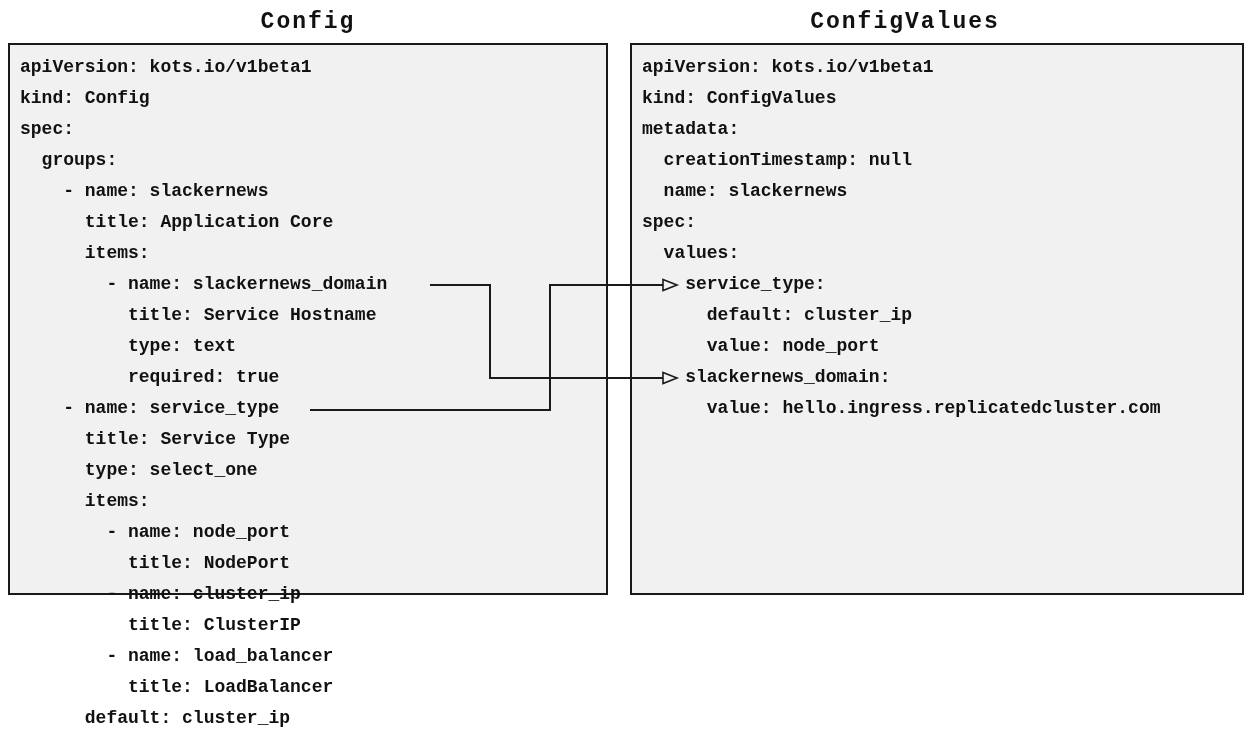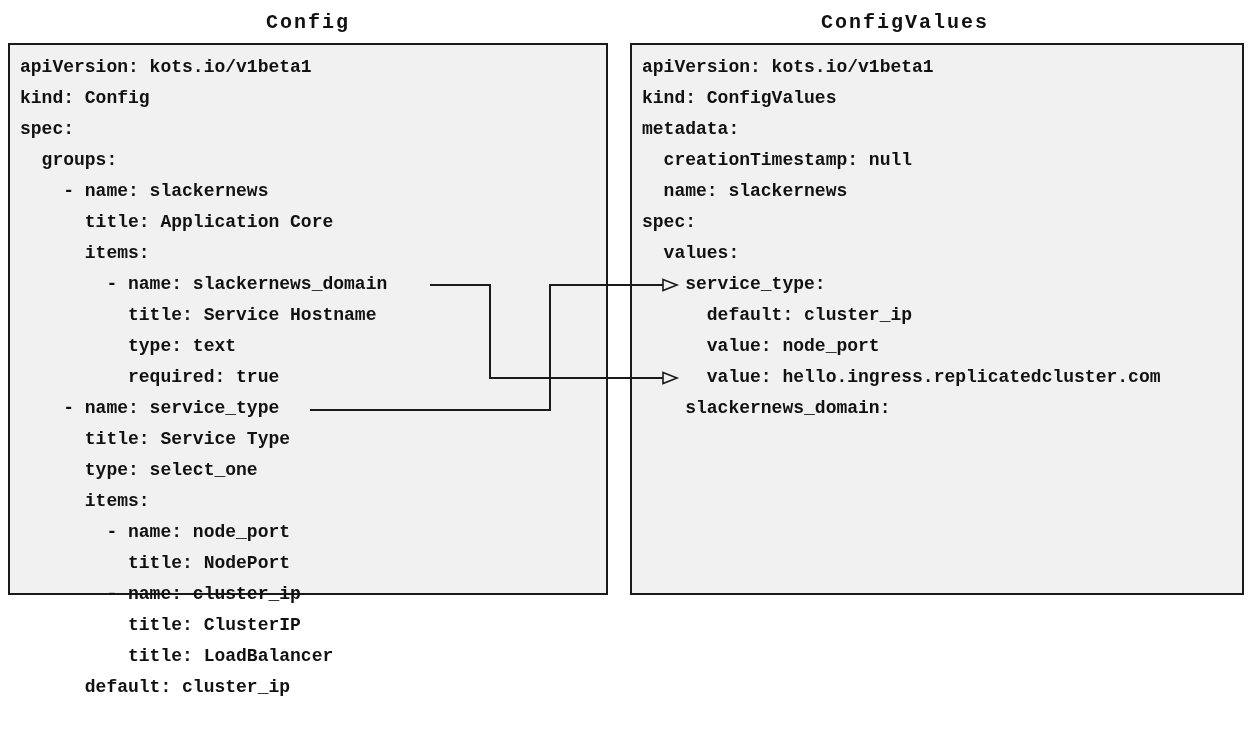--- a/index.html
+++ b/index.html
@@ -16,21 +16,21 @@
     overflow: hidden;
   }
   .panel-title {
     position: absolute;
     top: 7px;
     height: 30px;
     display: flex;
     align-items: center;
     justify-content: center;
     font-weight: bold;
-    font-size: 20px;
+    font-size: 23px;
     letter-spacing: 2px;
     color: var(--text, #111111);
   }
   #title-config  { left: 8px;   width: 600px; }
   #title-configvalues { left: 598px; width: 614px; }
   .panel {
     position: absolute;
     top: 43px;
     height: 552px;
     background: var(--panel-bg, #f1f1f1);
@@ -92,39 +92,40 @@
         <div class="code-line">          type: text</div>
         <div class="code-line">          required: true</div>
         <div class="code-line">    - name: service_type</div>
         <div class="code-line">      title: Service Type</div>
         <div class="code-line">      type: select_one</div>
         <div class="code-line">      items:</div>
         <div class="code-line">        - name: node_port</div>
         <div class="code-line">          title: NodePort</div>
         <div class="code-line">        - name: cluster_ip</div>
         <div class="code-line">          title: ClusterIP</div>
+        <div class="code-line">        - name: load_balancer</div>
         <div class="code-line">          title: LoadBalancer</div>
         <div class="code-line">      default: cluster_ip</div>
       </div>
   </div>
 
   <div class="panel" id="panel-configvalues">
     <div class="code">
         <div class="code-line">apiVersion: kots.io/v1beta1</div>
         <div class="code-line">kind: ConfigValues</div>
         <div class="code-line">metadata:</div>
         <div class="code-line">  creationTimestamp: null</div>
         <div class="code-line">  name: slackernews</div>
         <div class="code-line">spec:</div>
         <div class="code-line">  values:</div>
         <div class="code-line">    service_type:</div>
         <div class="code-line">      default: cluster_ip</div>
         <div class="code-line">      value: node_port</div>
+        <div class="code-line">    slackernews_domain:</div>
         <div class="code-line">      value: hello.ingress.replicatedcluster.com</div>
-        <div class="code-line">    slackernews_domain:</div>
       </div>
   </div>
 
   <svg class="connector-overlay" viewBox="0 0 1258 756">
 
     <path class="connector-path" d="M 430 285 H 490 V 378 H 663"></path>
     <polygon class="arrow-head" points="663,372.5 677,378 663,383.5"></polygon>
 
     <path class="connector-path" d="M 310 410 H 550 V 285 H 663"></path>
     <polygon class="arrow-head" points="663,279.5 677,285 663,290.5"></polygon>

